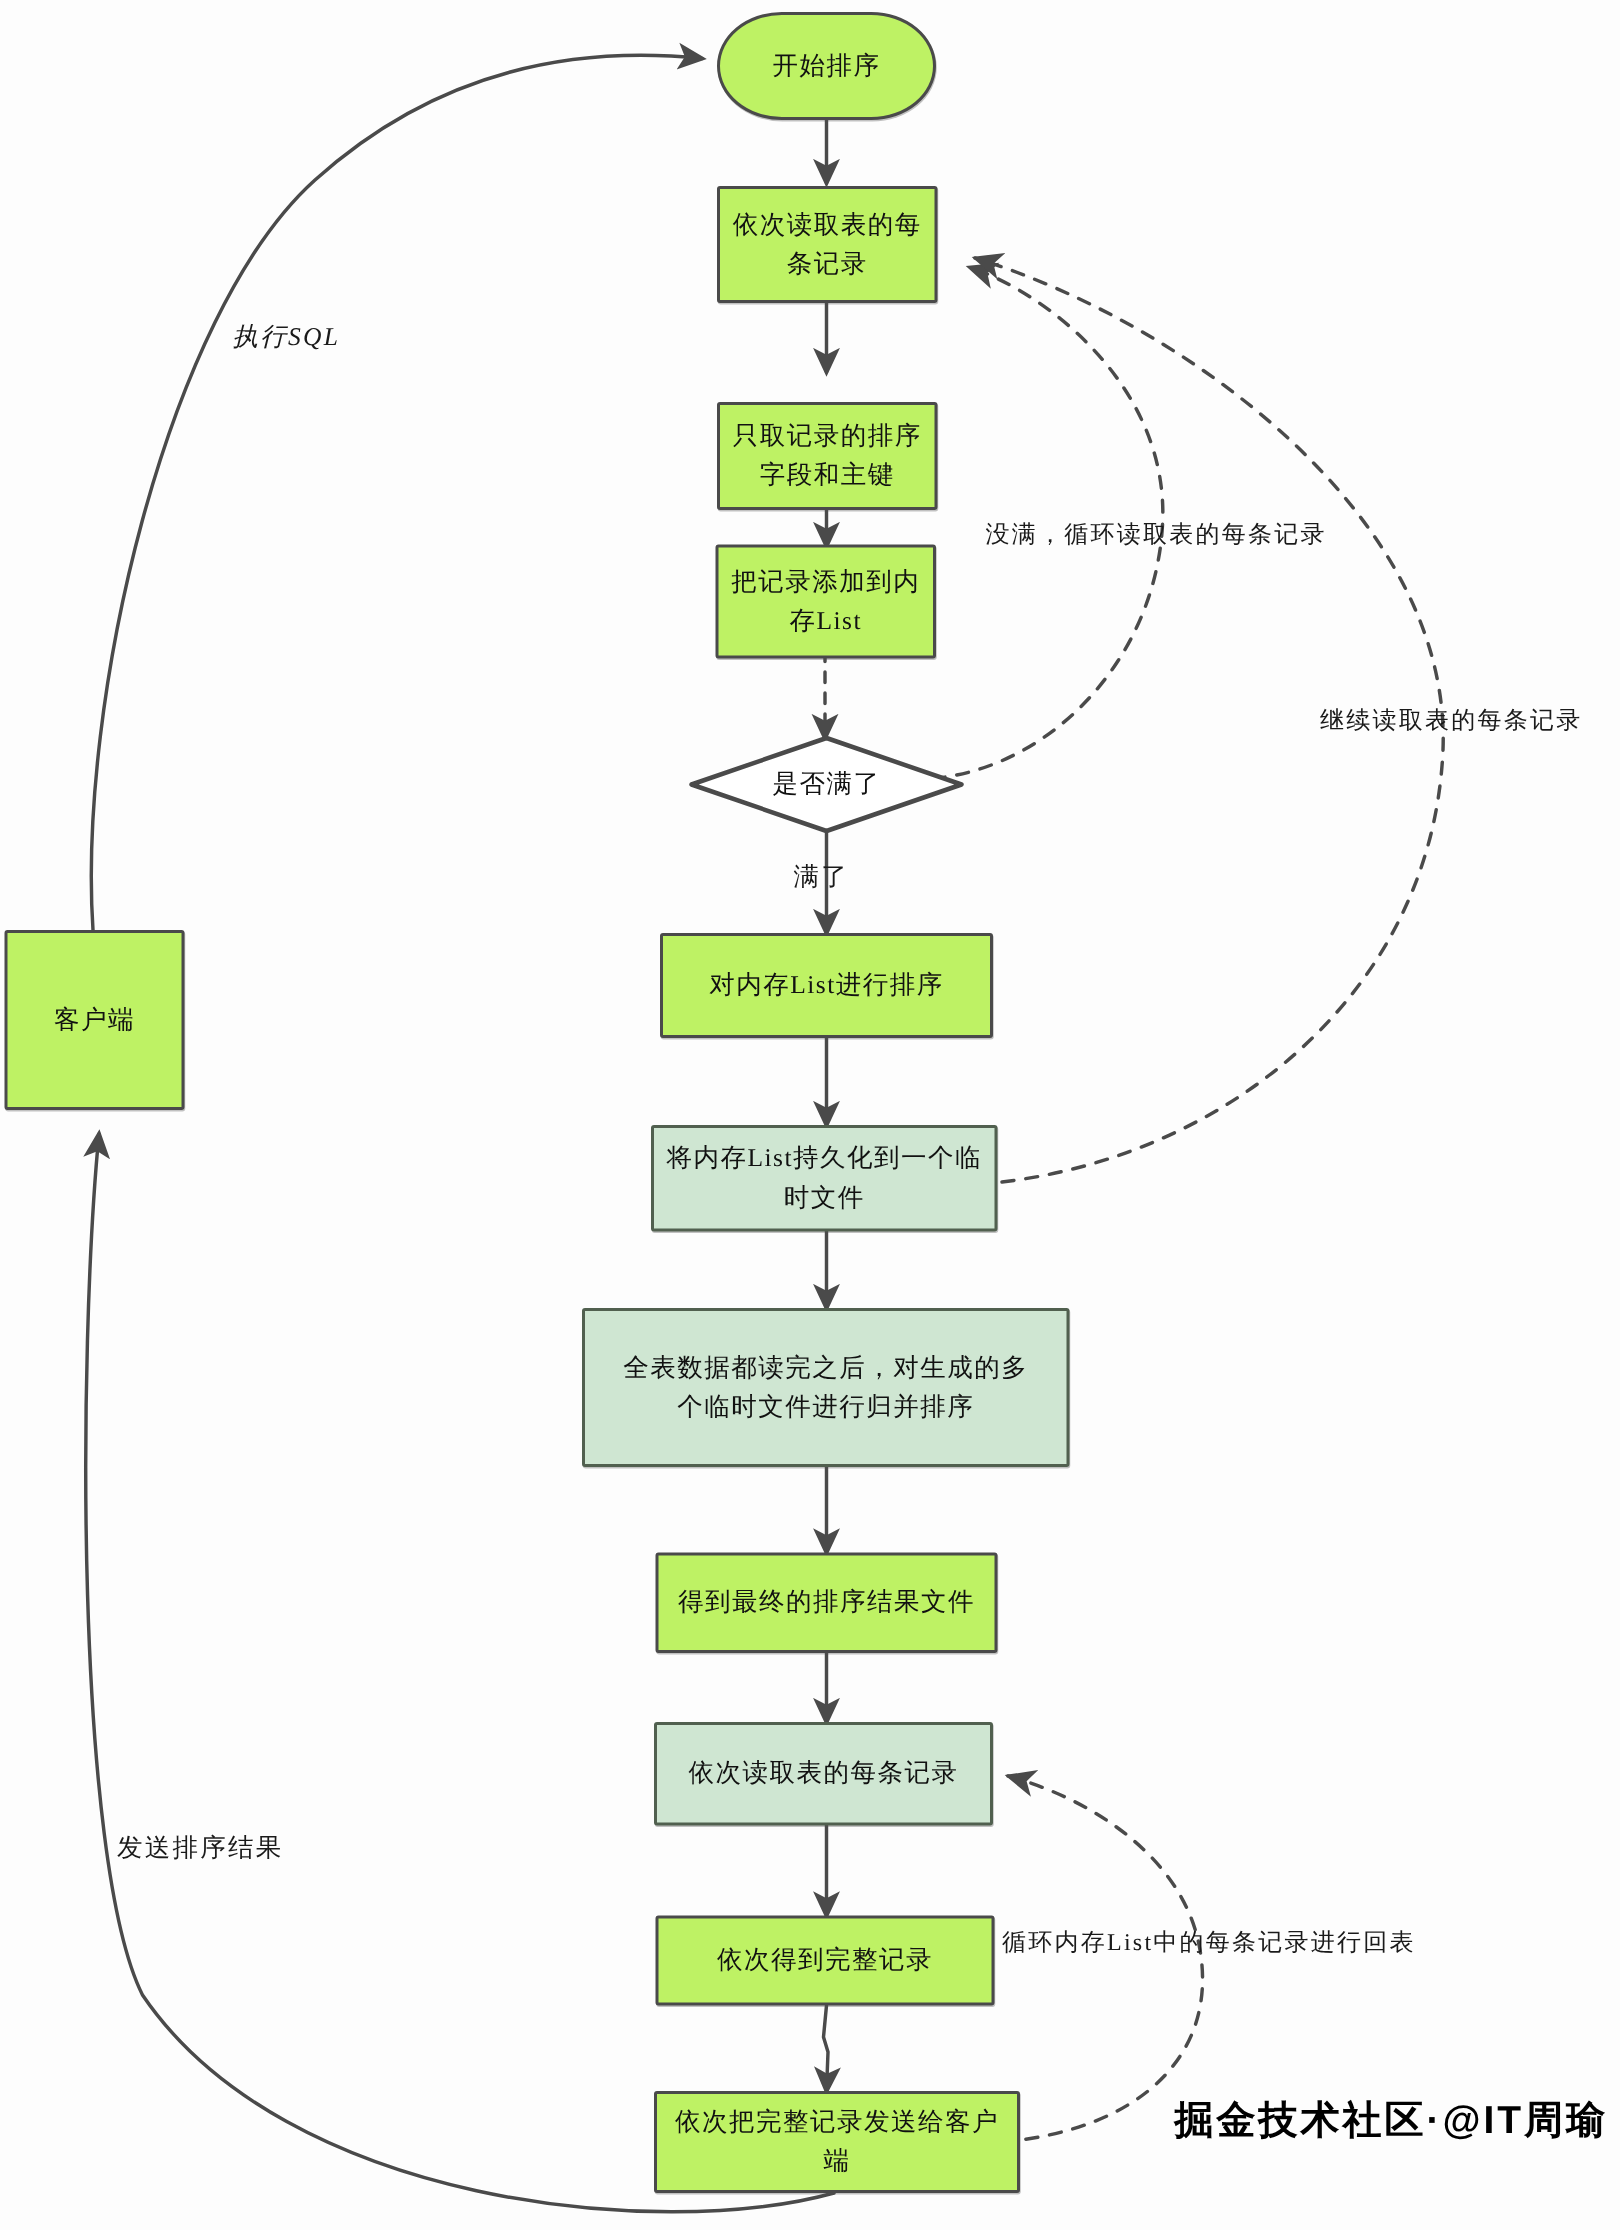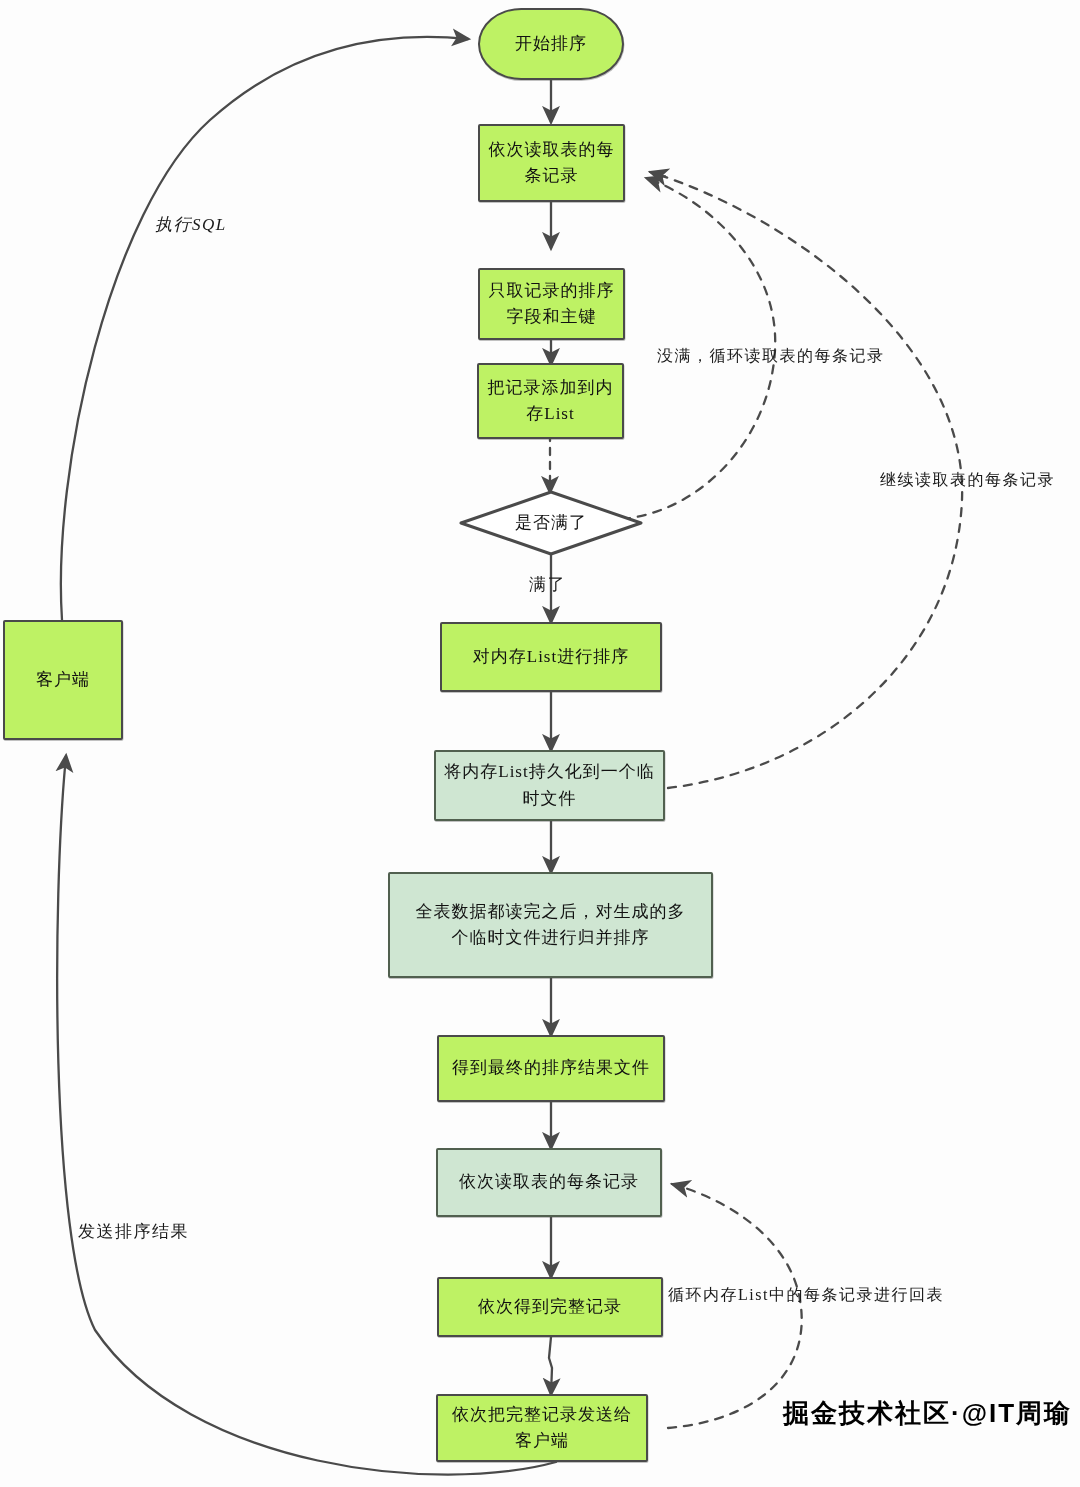--- a/index.html
+++ b/index.html
@@ -172,21 +172,21 @@
   </div>
 
   <div class="node green fs17" style="left:436px;top:1148px;width:226px;height:69px;">
     <span>依次读取表的每条记录</span>
   </div>
 
   <div class="node fs17" style="left:437px;top:1277px;width:226px;height:60px;">
     <span>依次得到完整记录</span>
   </div>
 
-  <div class="node fs17" style="left:436px;top:1394px;width:212px;height:68px;">
+  <div class="node fs17" style="left:436px;top:1394px;width:244px;height:68px;">
     <span>依次把完整记录发送给客户端</span>
   </div>
 
   <div class="edge-label fs17" style="left:155px;top:213px;font-style:italic;">执行SQL</div>
 
   <div class="edge-label fs17" style="left:78px;top:1220px;">发送排序结果</div>
 
   <div class="edge-label fs16" style="left:657px;top:346px;">没满，循环读取表的每条记录</div>
 
   <div class="edge-label fs16" style="left:880px;top:470px;">继续读取表的每条记录</div>

